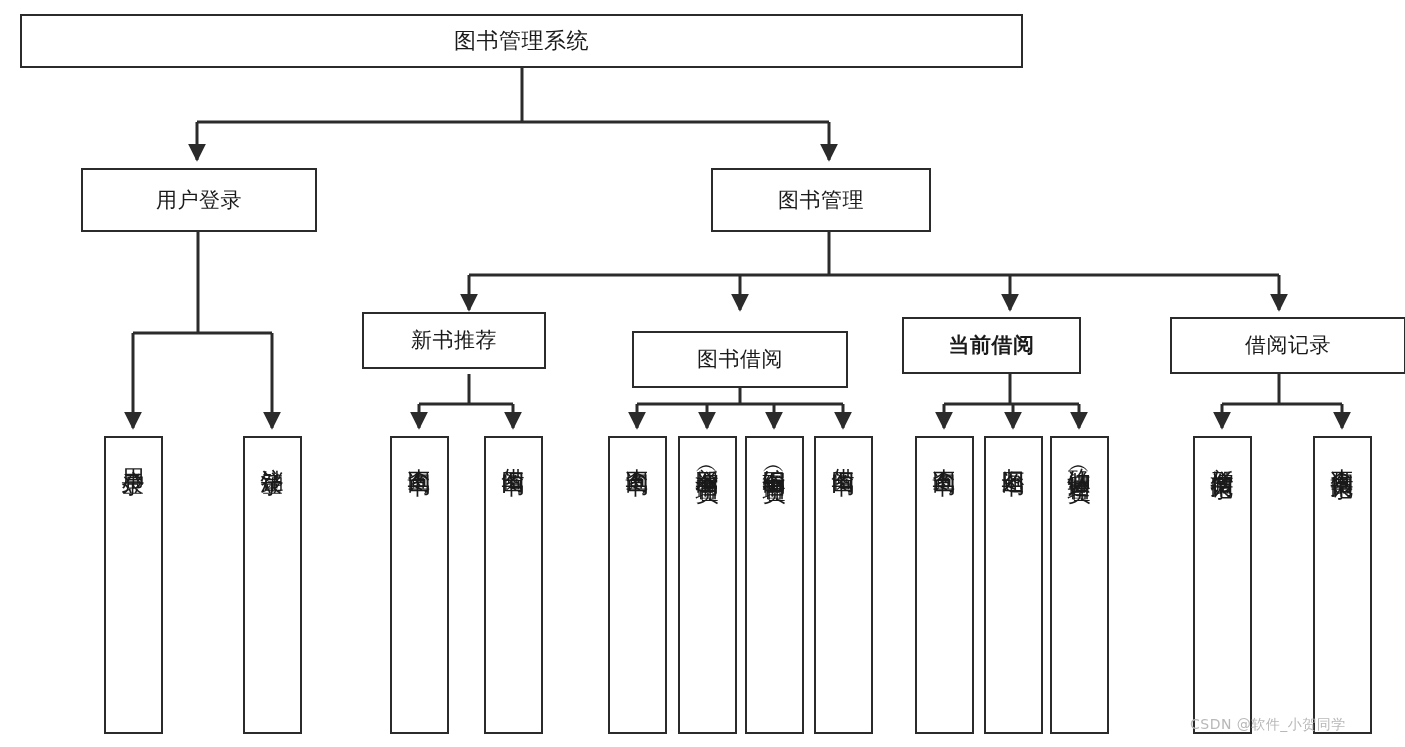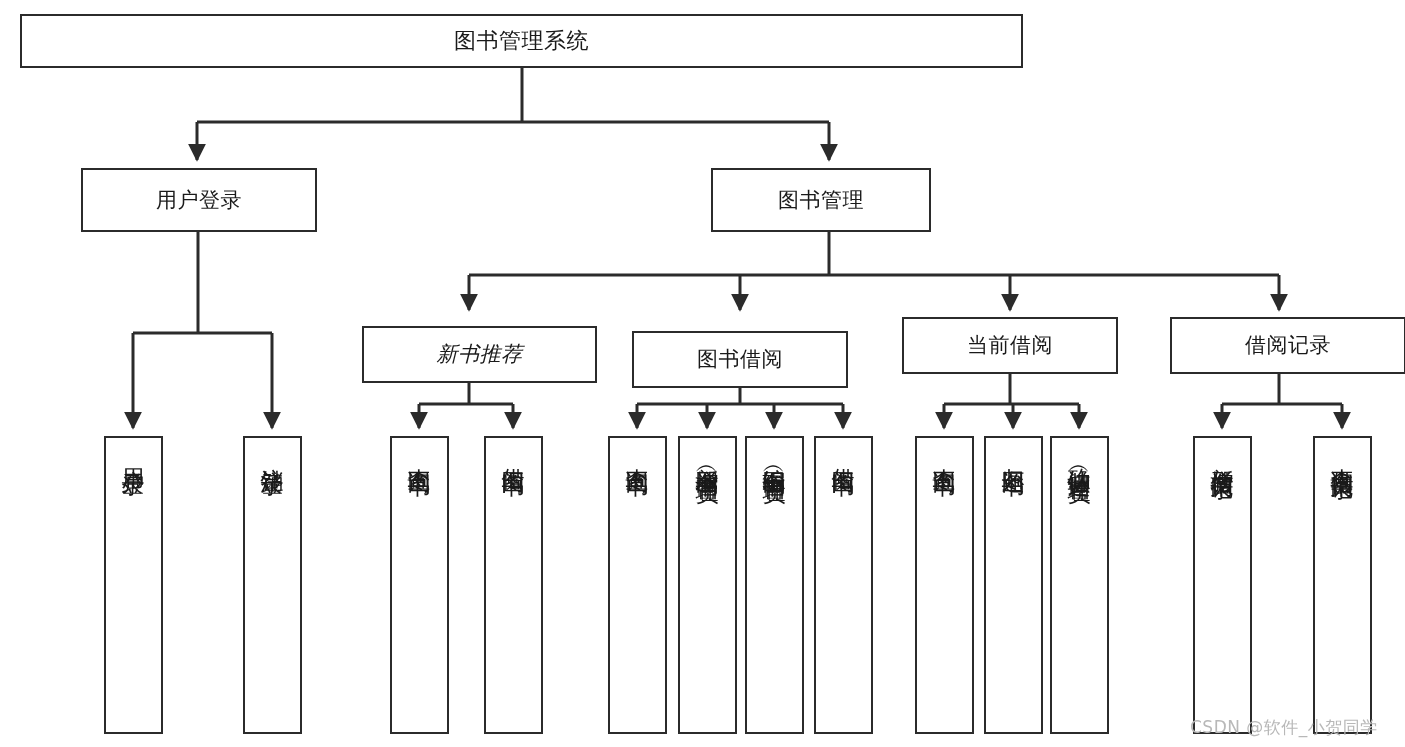--- a/index.html
+++ b/index.html
@@ -55,21 +55,21 @@
   .node.vertical .node-label {
     writing-mode: vertical-rl;
     text-orientation: upright;
     font-size: 23px;
     line-height: 1.05;
     letter-spacing: 2px;
   }
   .watermark {
     position: absolute;
     color: #b8b8b8;
-    font-size: 17px;
+    font-size: 14px;
     white-space: nowrap;
     letter-spacing: 0.5px;
     pointer-events: none;
   }
 </style>
 </head>
 <body>
 
 <div id="canvas">
 
@@ -127,27 +127,27 @@
     <span class="node-label">图书管理系统</span>
   </div>
 
   <div class="node horizontal" style="left:81px; top:168px; width:236px; height:64px;">
     <span class="node-label">用户登录</span>
   </div>
   <div class="node horizontal" style="left:711px; top:168px; width:220px; height:64px;">
     <span class="node-label">图书管理</span>
   </div>
 
-  <div class="node horizontal" style="left:362px; top:326px; width:235px; height:57px;font-style:italic;">
+  <div class="node horizontal" style="left:362px; top:312px; width:184px; height:57px;">
     <span class="node-label">新书推荐</span>
   </div>
   <div class="node horizontal" style="left:632px; top:331px; width:216px; height:57px;">
     <span class="node-label">图书借阅</span>
   </div>
-  <div class="node horizontal" style="left:902px; top:317px; width:216px; height:57px;">
+  <div class="node horizontal" style="left:902px; top:317px; width:179px; height:57px;font-weight:bold;">
     <span class="node-label">当前借阅</span>
   </div>
   <div class="node horizontal" style="left:1170px; top:317px; width:236px; height:57px;">
     <span class="node-label">借阅记录</span>
   </div>
 
   <div class="node vertical" style="left:104px; top:436px; width:59px; height:298px;">
     <span class="node-label">用户登录</span>
   </div>
   <div class="node vertical" style="left:243px; top:436px; width:59px; height:298px;">

